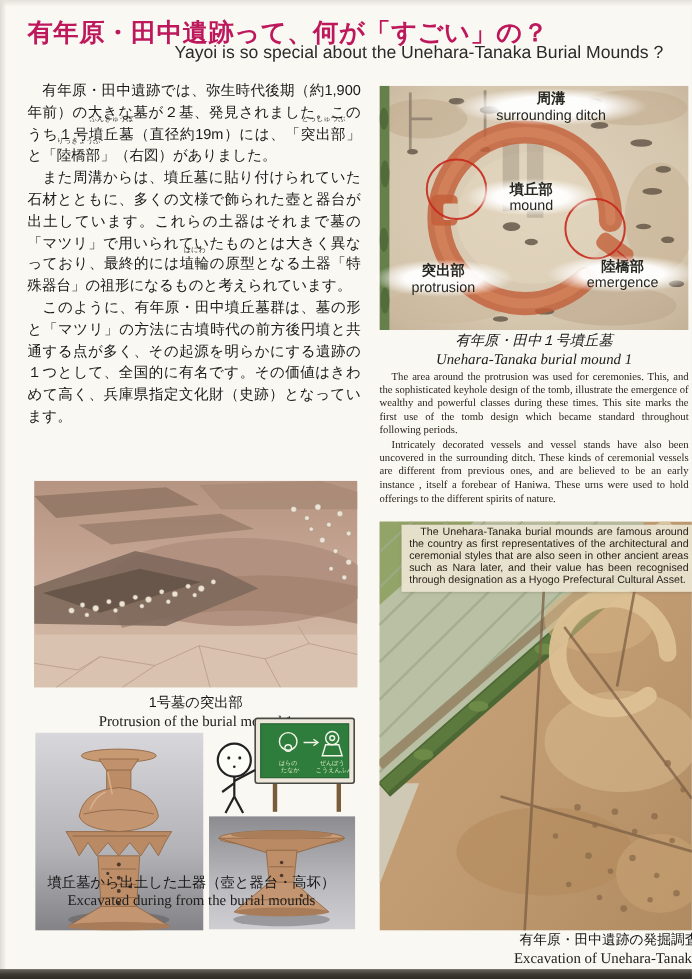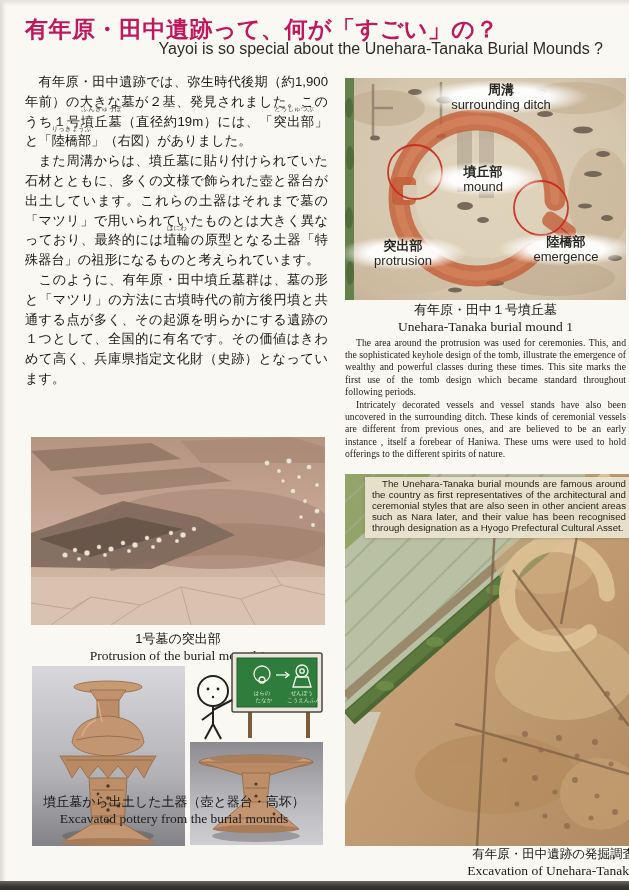--- a/index.html
+++ b/index.html
@@ -53,21 +53,21 @@
   .lbl .en{display:block;font-size:13px;}
   .lbl-ditch{left:68px;top:2px;width:160px;}
   .lbl-mound{left:78px;top:84px;width:104px;}
   .lbl-protrusion{left:-6px;top:158px;width:112px;}
   .lbl-courseway{left:152px;top:154px;width:122px;}
 
   
   .cap{position:absolute;text-align:center;}
   .cap .cap-jp{font-size:13px;color:#161616;}
   .cap .cap-en{font-family:"Liberation Serif",serif;font-size:13.5px;color:#20201e;}
-  .cap1{left:345px;top:301px;width:281px;}
+  .cap1{left:345px;top:301px;width:281px;font-style:italic;}
   .cap2{left:30px;top:630px;width:296px;}
   .cap3{left:290px;top:846px;width:345px;text-align:right;}
   .cap3 .cap-jp{font-size:12.5px;}
   .cap4{left:20px;top:793px;width:308px;}
 
   .bottom-edge{position:absolute;left:0;top:881px;width:629px;height:9px;
     background:linear-gradient(180deg,#6a675f 0%,#3a382f 55%,#2e2c26 100%);}
 </style>
 </head>
 <body>
@@ -425,17 +425,17 @@
         <circle cx="66" cy="42" r="1.6"></circle>
           <circle cx="66" cy="54" r="1.6"></circle>
           <circle cx="84" cy="72" r="1.4"></circle>
       </g>
       <ellipse cx="66" cy="87" rx="43" ry="4" fill="#a87c58"></ellipse>
     </svg>
   </figure>
 
   <div class="cap cap4">
     <div class="cap-jp">墳丘墓から出土した土器（壺と器台・高坏）</div>
-    <div class="cap-en">Excavated pottery from the burial mounds</div>
+    <div class="cap-en">Excavated during from the burial mounds</div>
   </div>
 
   <div class="bottom-edge"></div>
 </div>
 
 </body></html>

